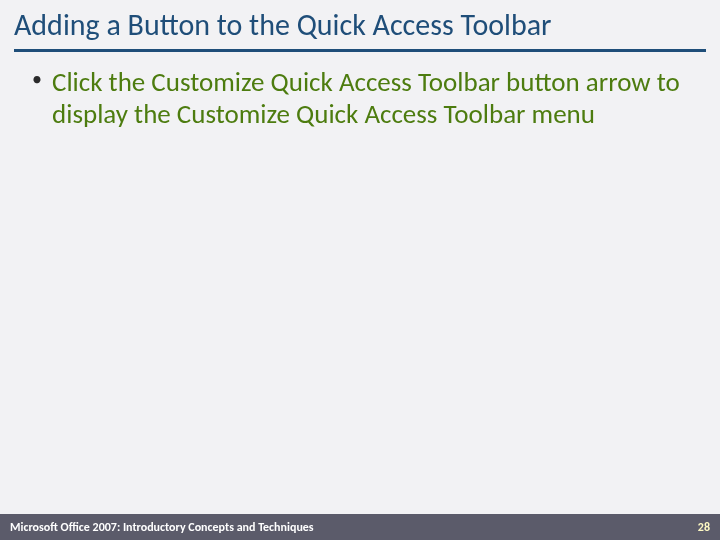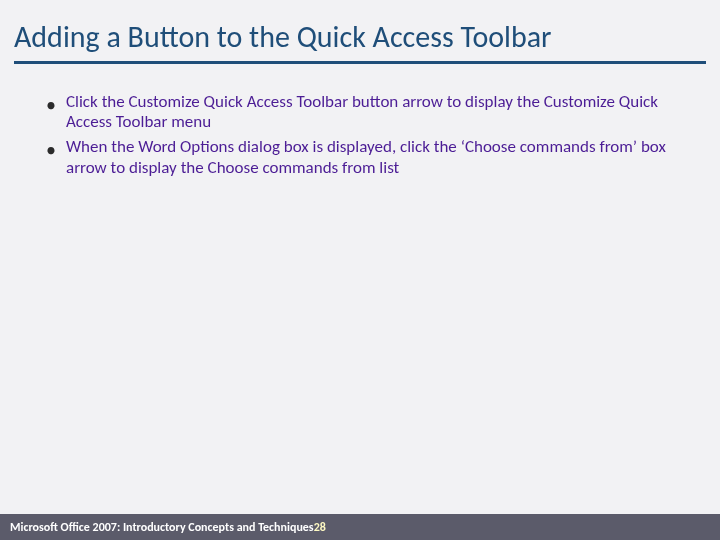--- a/index.html
+++ b/index.html
@@ -19,36 +19,36 @@
     box-sizing: border-box;
   }
   .title-block {
     padding: 8px 14px 0 14px;
   }
   .title {
     color: #1f4e79;
     font-size: 30px;
     font-weight: 400;
     line-height: 1.15;
-    margin: 12px 0 6px 0;
+    margin: 0 0 6px 0;
   }
   .rule {
     height: 3px;
     background: #1f4e79;
     margin: 0 0 0 0;
   }
   .body-block {
     padding: 14px 28px 0 28px;
   }
   .bullets {
     list-style: none;
     padding: 0;
-    margin: 14px;
-    color: #4c1d95;
-    font-size: 17px;
+    margin: 0;
+    color: #4d7c0f;
+    font-size: 27px;
     line-height: 1.22;
   }
   .bullets li {
     position: relative;
     padding-left: 24px;
     margin-bottom: 4px;
   }
   .bullets li::before {
     content: "•";
     position: absolute;
@@ -60,20 +60,21 @@
   }
   .footer {
     position: absolute;
     left: 0;
     right: 0;
     bottom: 0;
     height: 26px;
     background: #5b5b6a;
     display: flex;
     align-items: center;
+    justify-content: space-between;
     padding: 0 10px;
     box-sizing: border-box;
   }
   .footer-left {
     color: #ffffff;
     font-size: 12px;
     font-weight: 600;
   }
   .footer-right {
     color: #fef9c3;
@@ -86,21 +87,20 @@
 
 <div class="slide">
   <div class="title-block">
     <h1 class="title">Adding a Button to the Quick Access Toolbar</h1>
     <div class="rule"></div>
   </div>
 
   <div class="body-block">
     <ul class="bullets">
       <li>Click the Customize Quick Access Toolbar button arrow to display the Customize Quick Access Toolbar menu</li>
-      <li>When the Word Options dialog box is displayed, click the ‘Choose commands from’ box arrow to display the Choose commands from list</li>
     </ul>
   </div>
 
   <div class="footer">
     <span class="footer-left">Microsoft Office 2007: Introductory Concepts and Techniques</span>
     <span class="footer-right">28</span>
   </div>
 </div>
 
 </body></html>

